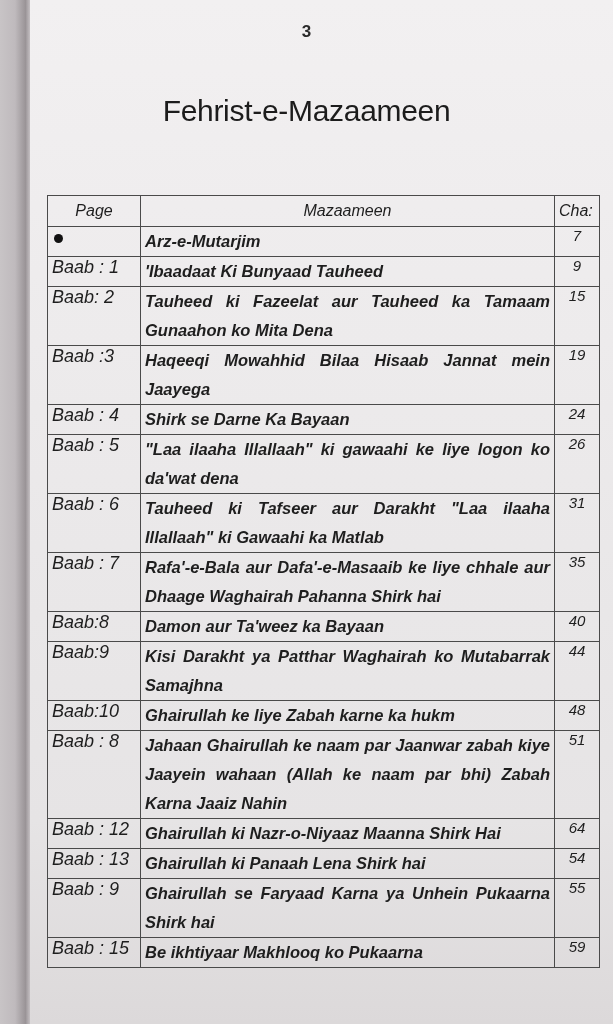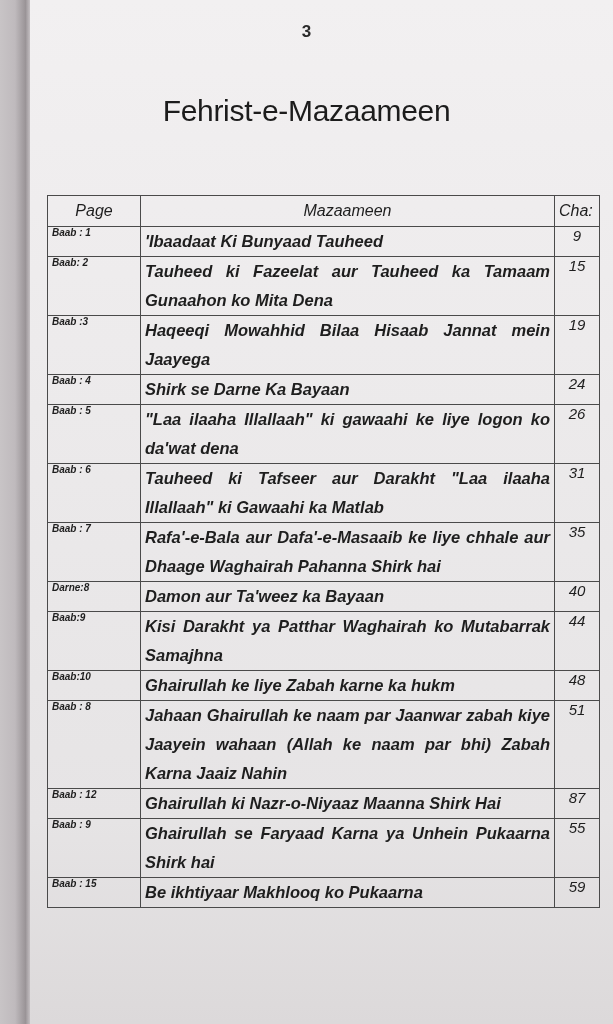--- a/index.html
+++ b/index.html
@@ -29,21 +29,21 @@
     position: absolute; left: 47px; top: 163px; width: 553px;
     border-collapse: collapse; color: #1e1e1e; margin-top: 32px;
   }
   table.toc td, table.toc th {
     border: 1.5px solid #4a4a4a; vertical-align: top;
     font-style: italic; padding: 0 4px;
   }
   table.toc th { font-weight: normal; font-size: 16px; height: 30px; vertical-align: middle; }
   th.col-page { width: 84px; font-weight: bold; }
   th.col-cha { width: 36px; text-align: left; padding-left: 4px; }
-  td.page-cell { font-size: 10px; font-weight: bold; padding-top: 4px; padding-left: 5px; }
+  td.page-cell { font-size: 18px; font-weight: normal; padding-top: 4px; padding-left: 5px; }
   td.title-cell { font-size: 16.5px; font-weight: bold; line-height: 29px; padding-left: 6px; text-align: justify; }
   td.cha-cell { font-size: 15px; font-style: normal; text-align: center; padding-top: 4px; }
   .bullet { display: inline-block; width: 9px; height: 9px; border-radius: 50%; background: #111; margin-left: 2px; margin-top: 6px; }
 </style>
 </head>
 <body>
 
 <div class="spine"></div>
 <div class="page"></div>
 
@@ -52,20 +52,25 @@
 
 <table class="toc">
   <thead>
     <tr>
       <th class="col-page">Page</th>
       <th class="col-title">Mazaameen</th>
       <th class="col-cha">Cha:</th>
     </tr>
   </thead>
   <tbody id="toc-body">
+      <tr>
+        <td class="page-cell"><span class="bullet"></span></td>
+        <td class="title-cell">Arz-e-Mutarjim</td>
+        <td class="cha-cell">7</td>
+      </tr>
       <tr>
         <td class="page-cell">Baab : 1</td>
         <td class="title-cell">'Ibaadaat Ki Bunyaad Tauheed</td>
         <td class="cha-cell">9</td>
       </tr>
       <tr>
         <td class="page-cell">Baab: 2</td>
         <td class="title-cell">Tauheed ki Fazeelat aur Tauheed ka Tamaam Gunaahon ko Mita Dena</td>
         <td class="cha-cell">15</td>
       </tr>
@@ -88,21 +93,21 @@
         <td class="page-cell">Baab : 6</td>
         <td class="title-cell">Tauheed ki Tafseer aur Darakht "Laa ilaaha Illallaah" ki Gawaahi ka Matlab</td>
         <td class="cha-cell">31</td>
       </tr>
       <tr>
         <td class="page-cell">Baab : 7</td>
         <td class="title-cell">Rafa'-e-Bala aur Dafa'-e-Masaaib ke liye chhale aur Dhaage Waghairah Pahanna Shirk hai</td>
         <td class="cha-cell">35</td>
       </tr>
       <tr>
-        <td class="page-cell">Darne:8</td>
+        <td class="page-cell">Baab:8</td>
         <td class="title-cell">Damon aur Ta'weez ka Bayaan</td>
         <td class="cha-cell">40</td>
       </tr>
       <tr>
         <td class="page-cell">Baab:9</td>
         <td class="title-cell">Kisi Darakht ya Patthar Waghairah ko Mutabarrak Samajhna</td>
         <td class="cha-cell">44</td>
       </tr>
       <tr>
         <td class="page-cell">Baab:10</td>
@@ -110,21 +115,26 @@
         <td class="cha-cell">48</td>
       </tr>
       <tr>
         <td class="page-cell">Baab : 8</td>
         <td class="title-cell">Jahaan Ghairullah ke naam par Jaanwar zabah kiye Jaayein wahaan (Allah ke naam par bhi) Zabah Karna Jaaiz Nahin</td>
         <td class="cha-cell">51</td>
       </tr>
       <tr>
         <td class="page-cell">Baab : 12</td>
         <td class="title-cell">Ghairullah ki Nazr-o-Niyaaz Maanna Shirk Hai</td>
-        <td class="cha-cell">87</td>
+        <td class="cha-cell">64</td>
+      </tr>
+      <tr>
+        <td class="page-cell">Baab : 13</td>
+        <td class="title-cell">Ghairullah ki Panaah Lena Shirk hai</td>
+        <td class="cha-cell">54</td>
       </tr>
       <tr>
         <td class="page-cell">Baab : 9</td>
         <td class="title-cell">Ghairullah se Faryaad Karna ya Unhein Pukaarna Shirk hai</td>
         <td class="cha-cell">55</td>
       </tr>
       <tr>
         <td class="page-cell">Baab : 15</td>
         <td class="title-cell">Be ikhtiyaar Makhlooq ko Pukaarna</td>
         <td class="cha-cell">59</td>

